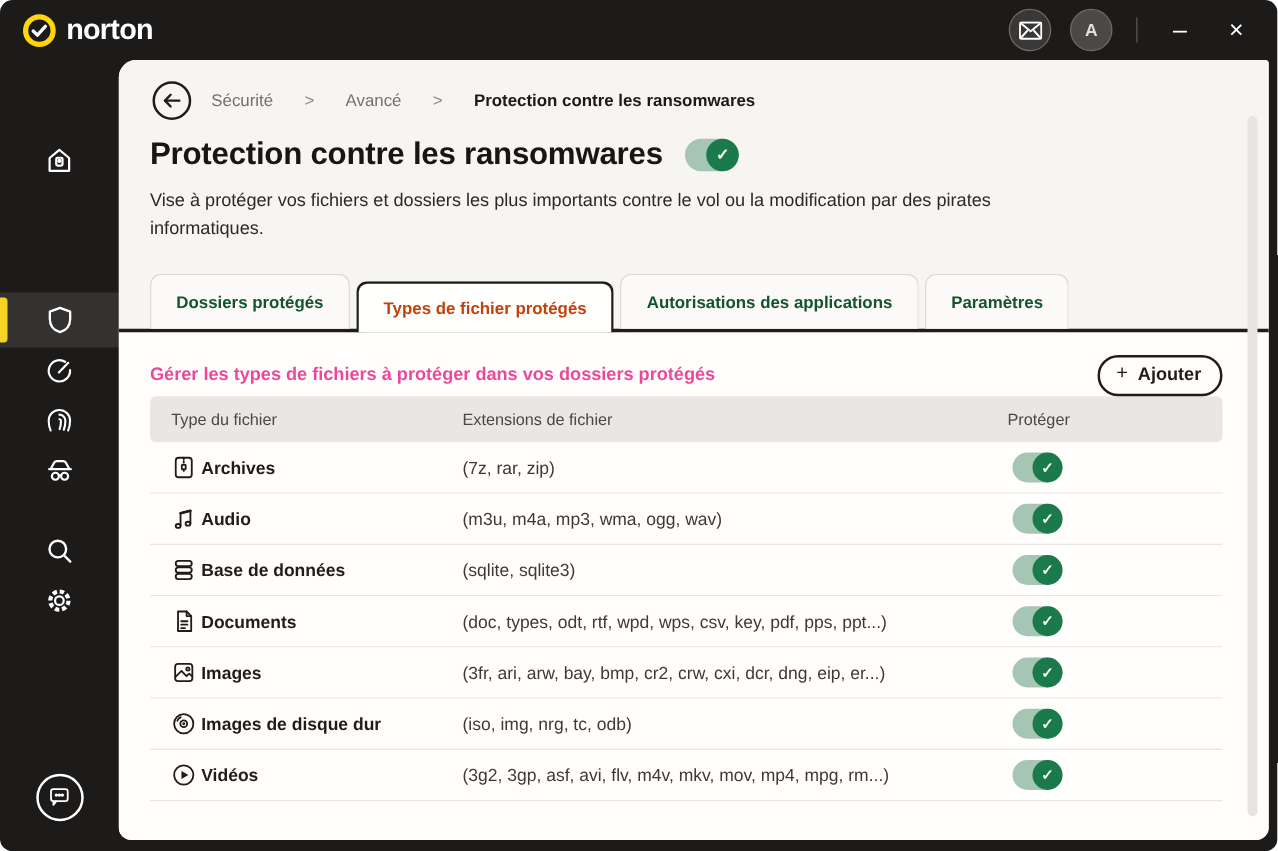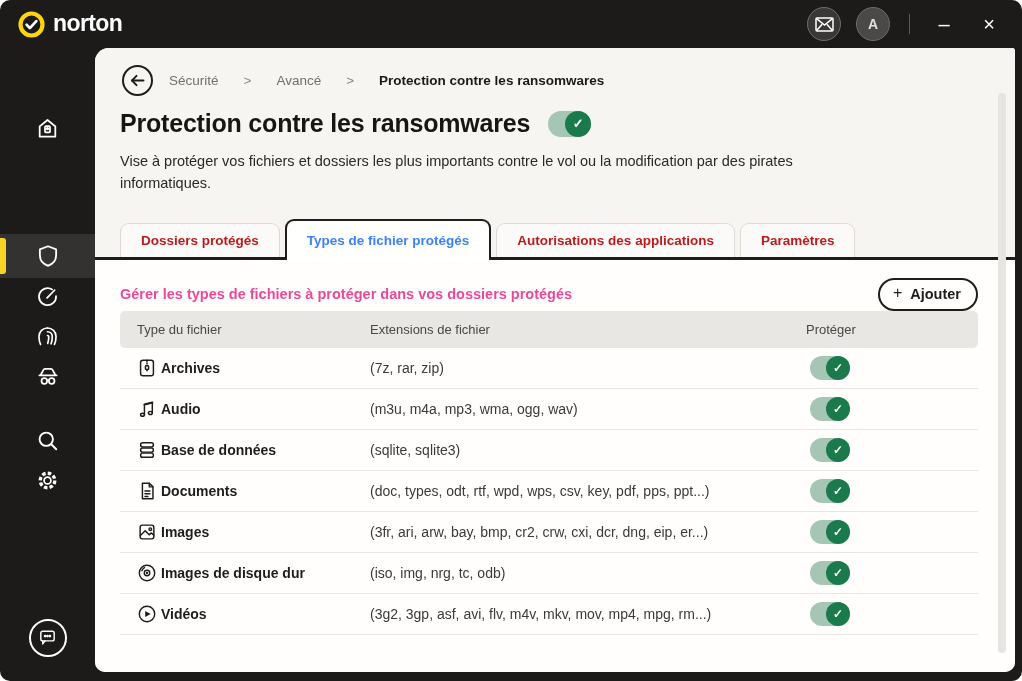--- a/index.html
+++ b/index.html
@@ -37,22 +37,22 @@
   .crumb-sep{color:#8a8986;}
   .crumb-current{color:#1c1a18;font-weight:700;}
 
   .title-row{display:flex;align-items:center;gap:18px;margin-top:13px;}
   .page-title{font-size:25px;font-weight:700;color:#171614;letter-spacing:-0.2px;margin:0;}
   .toggle-lg{width:43px;height:26px;border-radius:13px;background:#a5c6b4;position:relative;cursor:pointer;flex:0 0 auto;}
   .toggle-lg .thumb{position:absolute;right:0;top:0;width:26px;height:26px;border-radius:50%;background:#1a7a4c;color:#fff;display:flex;align-items:center;justify-content:center;font-size:13px;font-weight:700;}
   .description{margin-top:12px;font-size:14.5px;line-height:1.55;color:#2b2927;max-width:688px;}
 
   .tabs{display:flex;align-items:flex-end;margin-top:24px;position:relative;}
-  .tab{height:34px;padding:0 20px;display:flex;align-items:center;background:#fbfaf8;border:1px solid #dedbd6;border-bottom:none;border-radius:9px 9px 0 0;font-size:13.5px;font-weight:600;color:#b91c1c;margin-right:5px;cursor:pointer;white-space:nowrap;}
-  .tab.active{height:41px;background:#fffffe;border:2.5px solid #1f1d1b;border-bottom:none;color:#3b82f6;font-weight:700;margin-bottom:-3px;position:relative;z-index:2;}
+  .tab{height:44px;padding:0 20px;display:flex;align-items:center;background:#fbfaf8;border:1px solid #dedbd6;border-bottom:none;border-radius:9px 9px 0 0;font-size:13.5px;font-weight:600;color:#14532d;margin-right:5px;cursor:pointer;white-space:nowrap;}
+  .tab.active{height:41px;background:#fffffe;border:2.5px solid #1f1d1b;border-bottom:none;color:#c2410c;font-weight:700;margin-bottom:-3px;position:relative;z-index:2;}
   .tab-underline{height:3px;background:#1f1d1b;width:100%;}
 
   
   .panel-lower{background:#fffefd;flex:1;padding:18px 34px 0 25px;position:relative;}
   .manage-row{display:flex;align-items:center;justify-content:space-between;width:858px;}
   .manage-title{font-size:14.5px;font-weight:700;color:#ec4899;}
   .add-btn{display:flex;align-items:center;gap:8px;border:2px solid #1f1d1b;border-radius:17px;padding:5px 15px 6px 13px;background:#fffefd;cursor:pointer;font-size:14.5px;font-weight:700;color:#1f1d1b;}
   .add-plus{font-size:16px;font-weight:400;position:relative;top:-0.5px;}
 
   .ftable{width:858px;}

